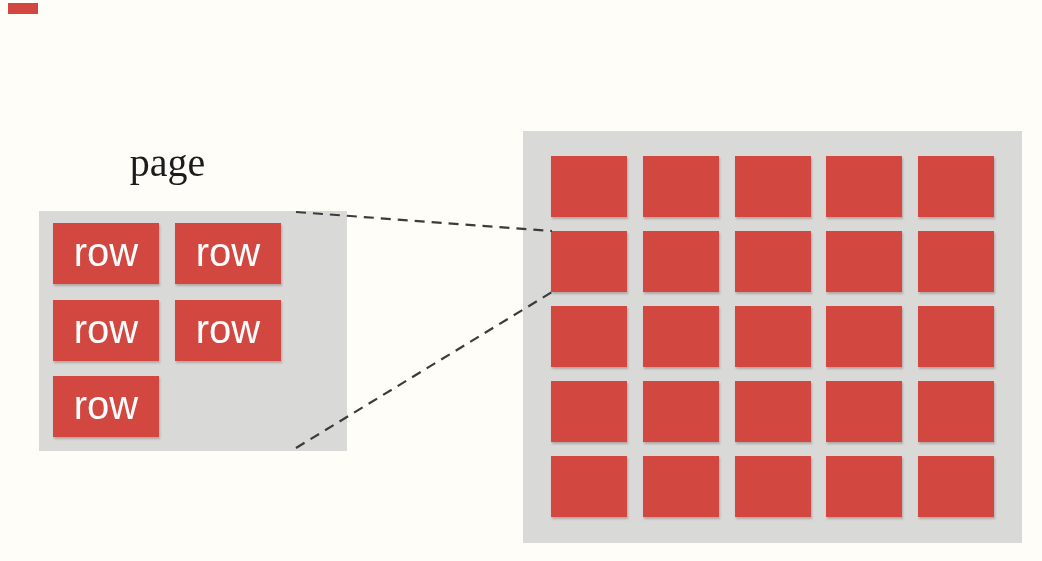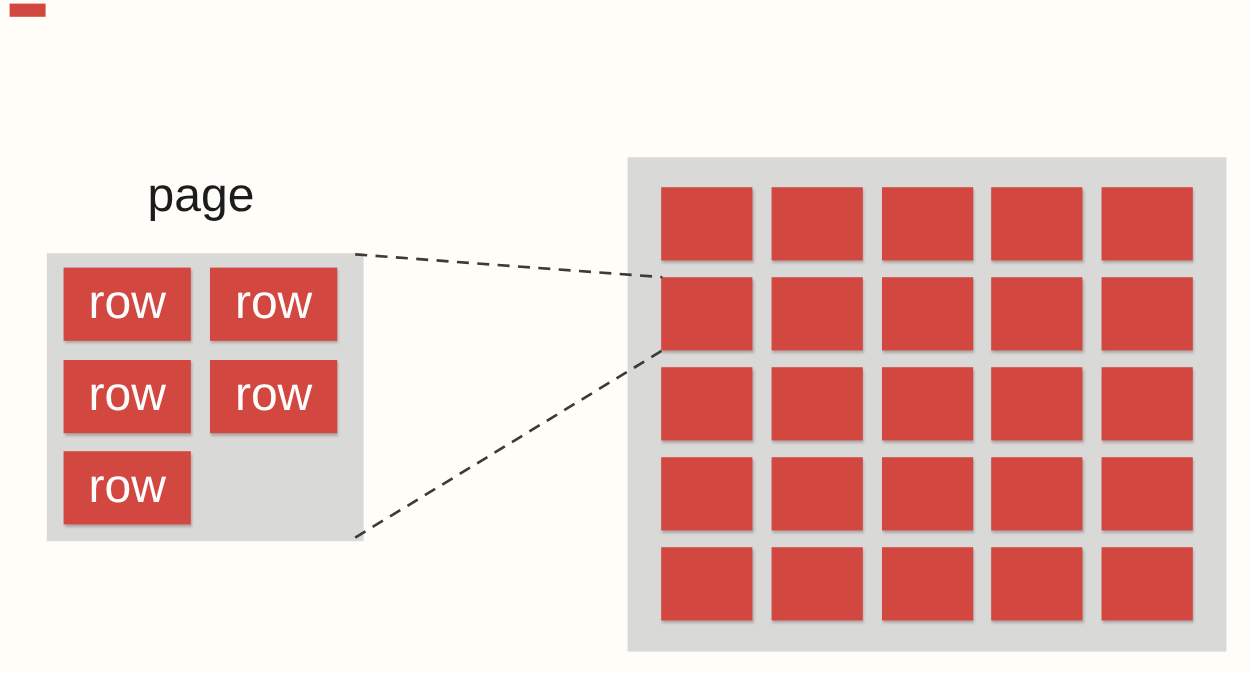--- a/index.html
+++ b/index.html
@@ -30,27 +30,27 @@
     background: var(--red);
   }
   .title {
     position: absolute;
     color: var(--title);
     font-size: 40px;
     line-height: 44px;
     text-align: center;
     letter-spacing: 0px;
   }
-  .title-page { left: 39px; top: 141px; width: 257px; }
+  .title-page { left: 39px; top: 141px; width: 257px; font-family: Liberation Serif, serif; }
   .title-extend { left: 523px; top: 62px; width: 499px; }
 
   .page-panel {
     position: absolute;
     left: 39px; top: 211px;
-    width: 264px; height: 240px;
+    width: 308px; height: 240px;
     background: var(--gray);
   }
   .row-box {
     position: absolute;
     width: 106px; height: 61px;
     background: var(--red);
     color: var(--rowtext);
     font-size: 40px;
     line-height: 59px;
     text-align: center;

